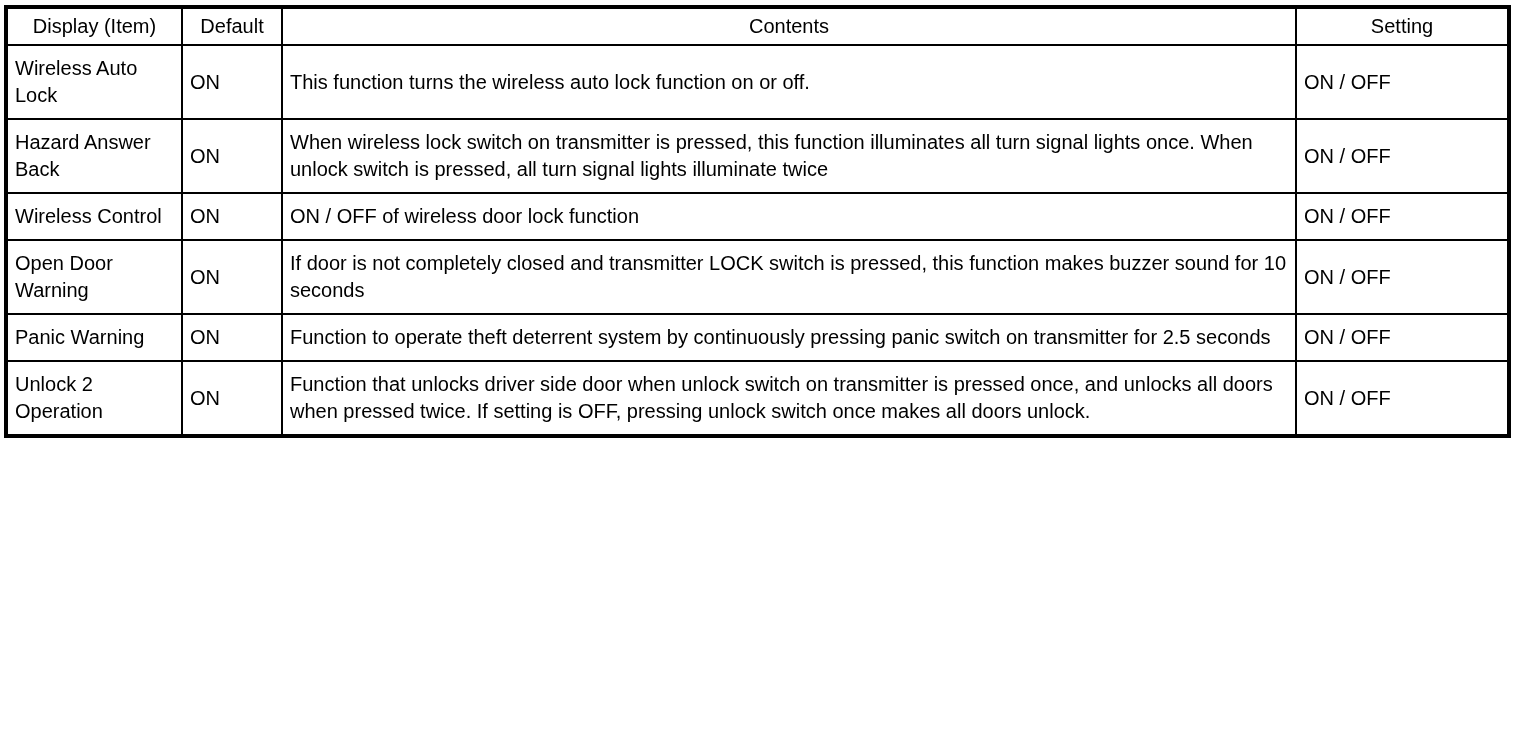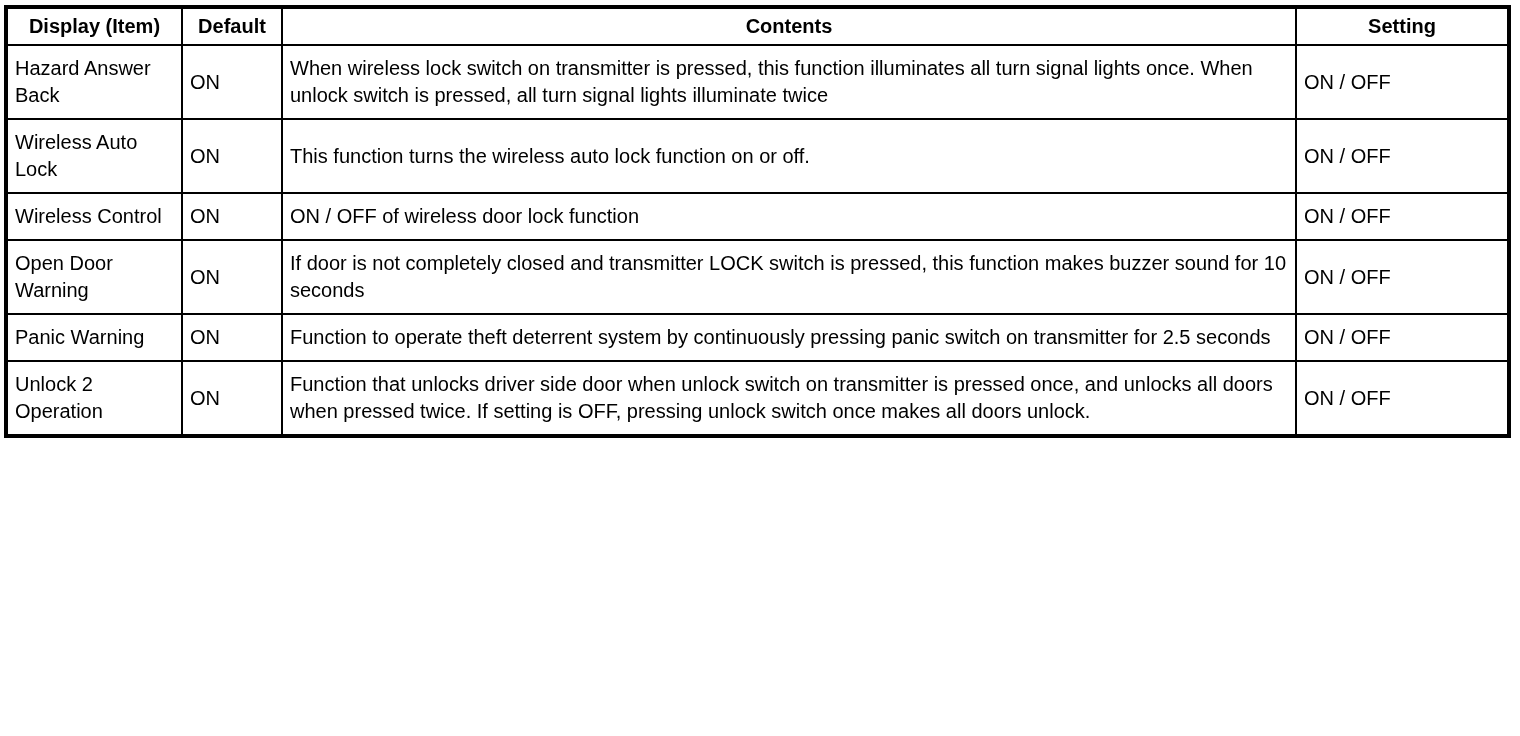--- a/index.html
+++ b/index.html
@@ -21,21 +21,21 @@
     background: #ffffff;
   }
   th, td {
     border: 2px solid #000000;
     font-size: 20px;
     line-height: 27px;
     color: #000000;
     overflow: hidden;
   }
   th {
-    font-weight: bold;
+    font-weight: normal;
     text-align: center;
     vertical-align: middle;
     padding: 4px 6px;
   }
   th.col-display { text-align: center; }
   td {
     vertical-align: middle;
     text-align: left;
     padding: 9px 7px;
   }
@@ -60,29 +60,29 @@
   <thead>
     <tr>
       <th class="col-display">Display (Item)</th>
       <th>Default</th>
       <th>Contents</th>
       <th>Setting</th>
     </tr>
   </thead>
   <tbody id="tbody">
       <tr>
+    <td class="item-cell">Wireless Auto Lock</td>
+    <td class="default-cell">ON</td>
+    <td class="contents-cell">This function turns the wireless auto lock function on or off.</td>
+    <td class="setting-cell">ON / OFF</td>
+  </tr>
+      <tr>
     <td class="item-cell">Hazard Answer Back</td>
     <td class="default-cell">ON</td>
     <td class="contents-cell">When wireless lock switch on transmitter is pressed, this function illuminates all turn signal lights once. When unlock switch is pressed, all turn signal lights illuminate twice</td>
-    <td class="setting-cell">ON / OFF</td>
-  </tr>
-      <tr>
-    <td class="item-cell">Wireless Auto Lock</td>
-    <td class="default-cell">ON</td>
-    <td class="contents-cell">This function turns the wireless auto lock function on or off.</td>
     <td class="setting-cell">ON / OFF</td>
   </tr>
       <tr>
     <td class="item-cell">Wireless Control</td>
     <td class="default-cell">ON</td>
     <td class="contents-cell">ON / OFF of wireless door lock function</td>
     <td class="setting-cell">ON / OFF</td>
   </tr>
       <tr>
     <td class="item-cell">Open Door Warning</td>

